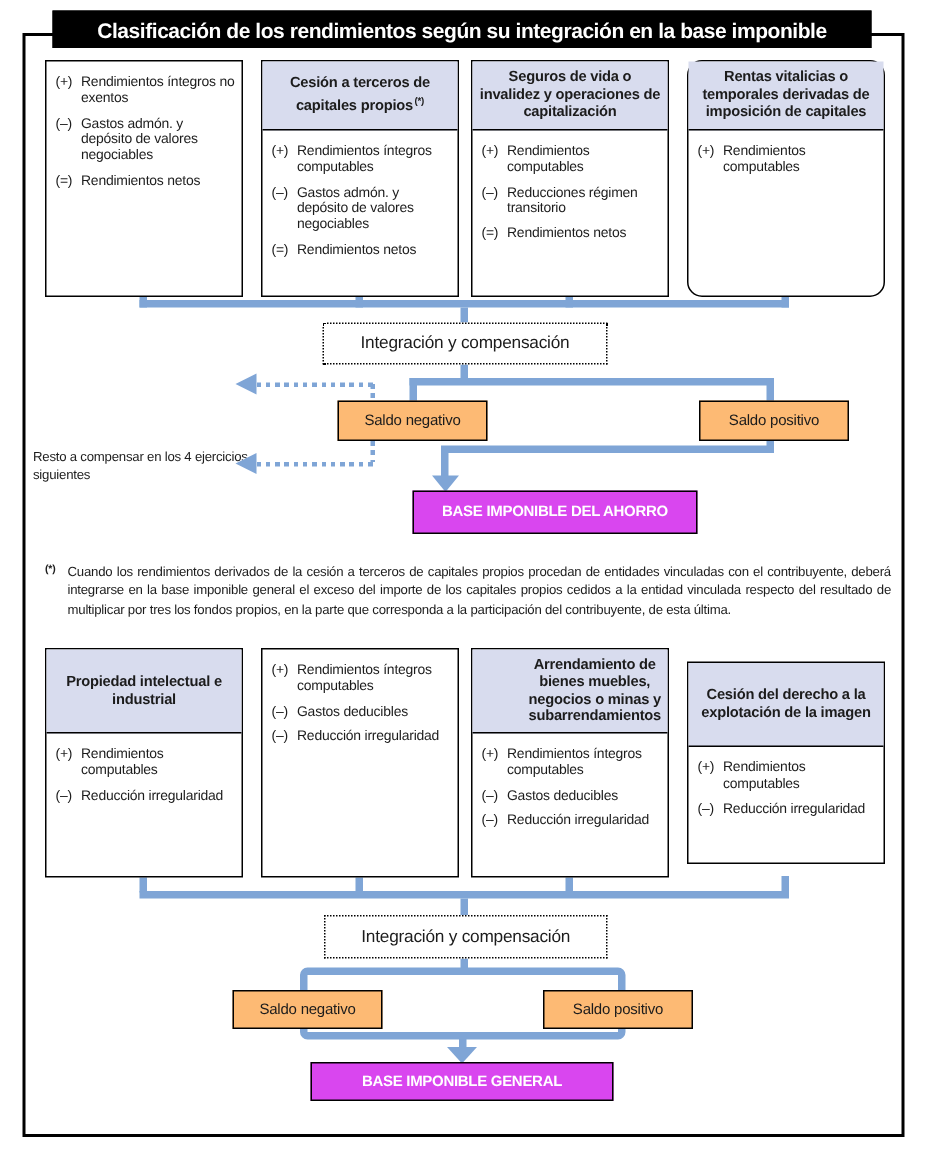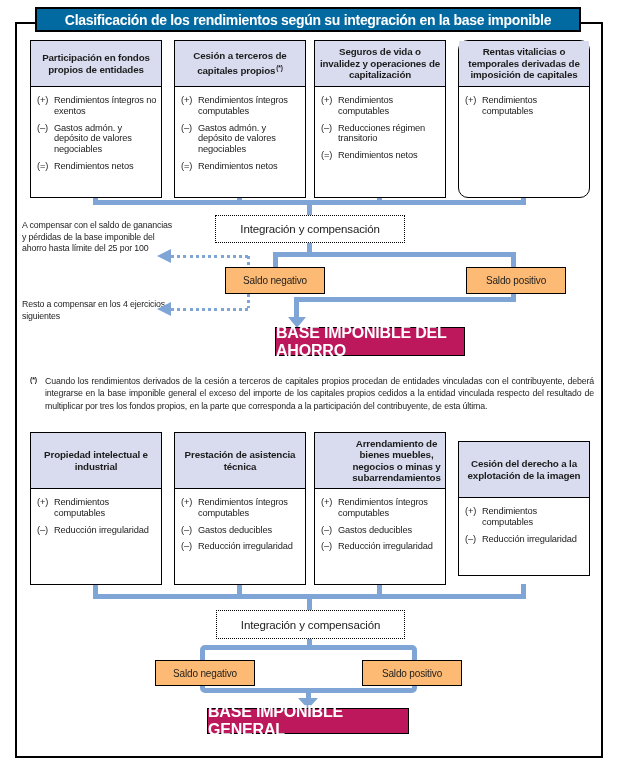--- a/index.html
+++ b/index.html
@@ -1,38 +1,38 @@
 <!DOCTYPE html>
 <html><head>
 <meta charset="utf-8">
 <style>
   html,body{margin:0;padding:0;background:#fff;}
   #page{position:relative;width:618px;height:766px;background:#fff;overflow:hidden;
         font-family:"Liberation Sans","DejaVu Sans",sans-serif;color:#1c1c1c;letter-spacing:-0.15px;}
   .frame{position:absolute;left:15px;top:22px;width:584px;height:732px;border:2.5px solid #000;}
-  .titlebar{position:absolute;left:35px;top:7px;width:546px;height:25px;background:#0369a1;
+  .titlebar{position:absolute;left:35px;top:7px;width:546px;height:25px;background:#000000;
             border:2px solid #000;box-sizing:border-box;display:flex;align-items:center;justify-content:center;
             z-index:6;}
   .titlebar span{color:#fff;font-weight:bold;font-size:14px;letter-spacing:-0.3px;}
   .gbox{position:absolute;width:132px;background:#fff;border:1.3px solid #000;box-sizing:border-box;z-index:3;}
   .gbox-hd{background:#D8DCEE;border-bottom:1.3px solid #000;display:flex;align-items:center;justify-content:center;
            text-align:center;font-weight:bold;font-size:9.8px;line-height:11.5px;padding:2px 3px;box-sizing:border-box;}
   .gbox-bd{padding:8px 3px 3px 6px;}
   .itm{display:flex;margin-bottom:6px;font-size:9.3px;line-height:10.8px;}
   .itm .sg{width:17px;flex:none;}
   .itm .tx{flex:1;}
   .sup{font-size:6.5px;vertical-align:super;margin-left:1px;}
   .ln{position:absolute;background:#7FA5D6;z-index:1;}
   .dashedbox{position:absolute;background:#fff;border:1.6px dotted #000;box-sizing:border-box;
              display:flex;align-items:center;justify-content:center;font-size:11.5px;z-index:4;}
   .saldo{position:absolute;background:#fdba74;border:1.5px solid #000;box-sizing:border-box;
          display:flex;align-items:center;justify-content:center;font-size:10px;z-index:4;}
-  .result{position:absolute;background:#be185d;border:1.8px solid #000;box-sizing:border-box;
+  .result{position:absolute;background:#d946ef;border:1.8px solid #000;box-sizing:border-box;
           display:flex;align-items:center;justify-content:center;color:#fff;font-weight:bold;
-          font-size:16px;letter-spacing:-0.2px;z-index:4;}
+          font-size:10px;letter-spacing:-0.2px;z-index:4;}
   .dot-h{position:absolute;height:2.6px;z-index:2;
          background-image:repeating-linear-gradient(90deg,#7FA5D6 0 3px,transparent 3px 6.2px);}
   .dot-v{position:absolute;width:2.6px;z-index:2;
          background-image:repeating-linear-gradient(180deg,#7FA5D6 0 3px,transparent 3px 6.2px);}
   .arr-left{position:absolute;width:0;height:0;border-top:7px solid transparent;border-bottom:7px solid transparent;
             border-right:14px solid #7FA5D6;z-index:2;}
   .arr-down{position:absolute;width:0;height:0;z-index:2;}
   .note{position:absolute;font-size:8.8px;line-height:11.5px;}
   .loop{position:absolute;border:5px solid #7FA5D6;border-radius:5px;box-sizing:border-box;z-index:1;}
   .footnote{position:absolute;display:flex;font-size:8.8px;line-height:12.4px;text-align:justify;}
@@ -43,23 +43,20 @@
 
 <div id="page">
 
   <div class="frame"></div>
 
   <div class="titlebar">
     <span>Clasificación de los rendimientos según su integración en la base imponible</span>
   </div>
 
   <div class="gbox" style="left:30px;top:40px;height:158px;">
-    <div class="gbox-hd" style="height:46px;">
-      <span>Participación en fondos propios de entidades</span>
-    </div>
     <div class="gbox-bd">
       <div class="itm">
           <span class="sg">(+)</span>
           <span class="tx">Rendimientos íntegros no exentos</span>
         </div>
       <div class="itm">
           <span class="sg">(–)</span>
           <span class="tx">Gastos admón. y depósito de valores negociables</span>
         </div>
       <div class="itm">
@@ -147,21 +144,20 @@
     <span>Saldo positivo</span>
   </div>
 
   <div class="dot-v" style="left:247px;top:256px;height:11px;"></div>
   <div class="dot-h" style="left:171px;top:255px;width:78px;"></div>
   <div class="arr-left" style="left:157px;top:249px;"></div>
   <div class="dot-v" style="left:247px;top:294px;height:14px;"></div>
   <div class="dot-h" style="left:171px;top:308px;width:78px;"></div>
   <div class="arr-left" style="left:157px;top:302px;"></div>
 
-  <div class="note" style="left:22px;top:220px;width:152px;">A compensar con el saldo de ganancias y pérdidas de la base imponible del ahorro hasta límite del 25 por 100</div>
   <div class="note" style="left:22px;top:299px;width:152px;">Resto a compensar en los 4 ejercicios siguientes</div>
 
   <div class="result" style="left:275px;top:327px;width:190px;height:29px;">
     <span>BASE IMPONIBLE DEL AHORRO</span>
   </div>
 
   <div class="footnote" style="left:30px;top:375px;width:564px;">
     <span class="mk">(*)</span>
     <span class="tx">Cuando los rendimientos derivados de la cesión a terceros de capitales propios procedan de entidades vinculadas con el contribuyente, deberá integrarse en la base imponible general el exceso del importe de los capitales propios cedidos a la entidad vinculada respecto del resultado de multiplicar por tres los fondos propios, en la parte que corresponda a la participación del contribuyente, de esta última.</span>
   </div>
@@ -176,23 +172,20 @@
           <span class="tx">Rendimientos computables</span>
         </div>
       <div class="itm">
           <span class="sg">(–)</span>
           <span class="tx">Reducción irregularidad</span>
         </div>
     </div>
   </div>
 
   <div class="gbox" style="left:174px;top:432px;height:153px;">
-    <div class="gbox-hd" style="height:56px;">
-      <span>Prestación de asistencia técnica</span>
-    </div>
     <div class="gbox-bd">
       <div class="itm">
           <span class="sg">(+)</span>
           <span class="tx">Rendimientos íntegros computables</span>
         </div>
       <div class="itm">
           <span class="sg">(–)</span>
           <span class="tx">Gastos deducibles</span>
         </div>
       <div class="itm">

